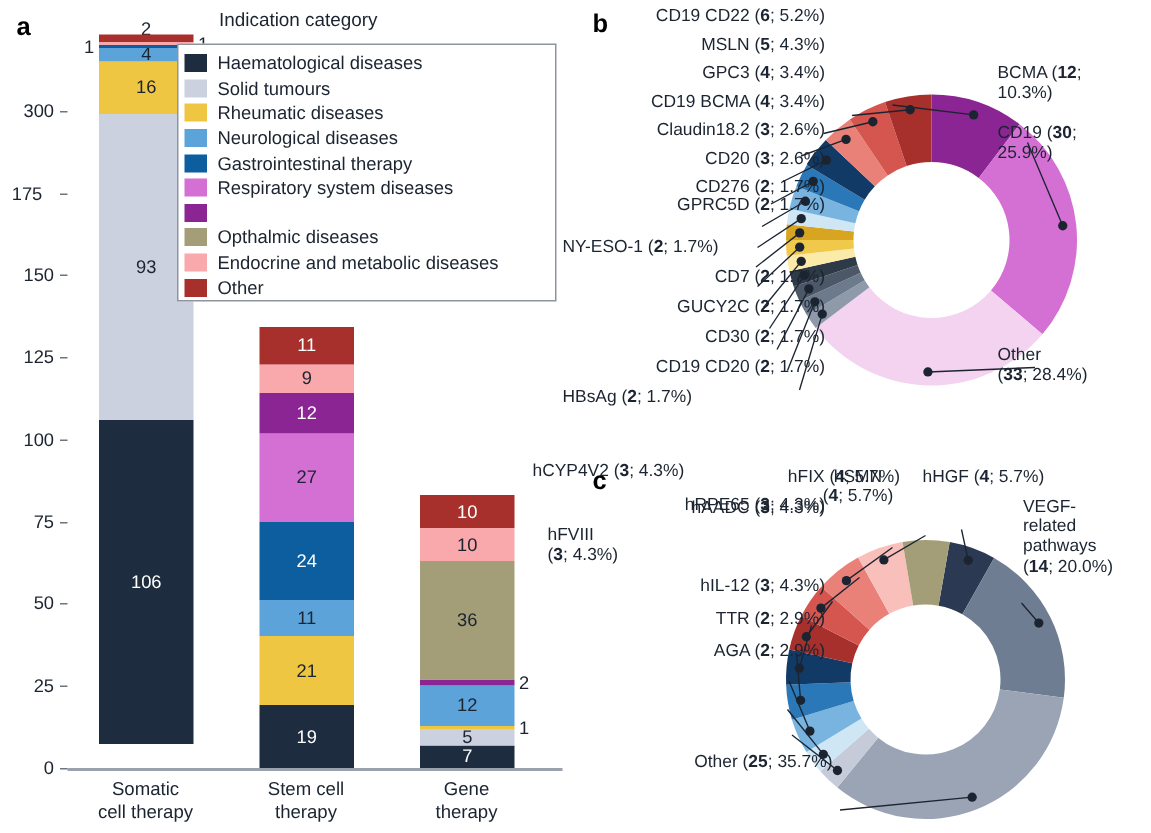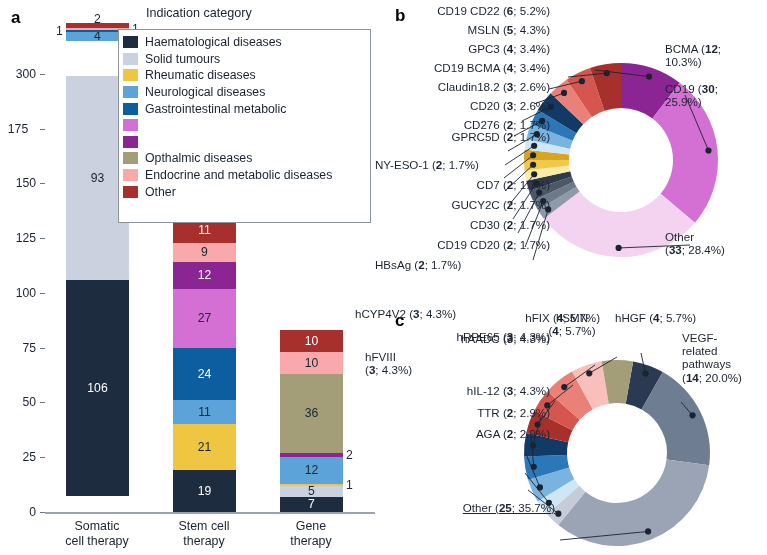--- a/index.html
+++ b/index.html
@@ -20,21 +20,21 @@
   .bar-col{position:absolute;width:63px;}
   .seg{position:absolute;left:0;width:63px;display:flex;align-items:center;
        justify-content:center;font-size:12.2px;box-sizing:border-box;overflow:hidden;}
   .seg span{line-height:1;}
   .xcat{position:absolute;font-size:12.4px;text-align:center;width:130px;line-height:1.18;}
   .outlab{position:absolute;font-size:12.2px;color:#1b2430;}
 
   
   #a-legend-title{position:absolute;left:146px;top:6px;font-size:12.6px;color:#1b2430;}
   #a-legend{position:absolute;left:118px;top:29px;width:253px;
-            border:1px solid #8d949c;background:#fff;padding:4px 5px 22px 4px;box-sizing:border-box;}
+            border:1px solid #8d949c;background:#fff;padding:4px 5px 0 4px;box-sizing:border-box;}
   .leg-row{display:flex;align-items:center;height:16.6px;}
   .leg-sw{width:15px;height:12px;margin-right:7px;flex:0 0 auto;}
   .leg-tx{font-size:12.3px;color:#1b2430;white-space:nowrap;}
 
   
   .donut-wrap{position:absolute;}
   .donut-svg{display:block;overflow:visible;}
   .dlab{position:absolute;font-size:11.6px;color:#1b2430;line-height:1.14;white-space:nowrap;}
   .dlab.two{white-space:normal;}
   .dlab b{font-weight:bold;}
@@ -77,20 +77,23 @@
       <div class="outlab" style="left: 56px; top: 24.0955px;">1</div>
       <div class="outlab" style="left: 132px; top: 21.9045px;">1</div>
       <div class="outlab" style="left: 94px; top: 12.4273px;">2</div>
       <div class="bar-col" style="left: 66px; top: 0px; height: 512px;">
         <div class="seg" style="top: 279.764px; height: 216px; background: rgb(30, 44, 63); color: rgb(255, 255, 255);">
           <span>106</span>
         </div>
         <div class="seg" style="top: 76.0091px; height: 203.755px; background: rgb(204, 209, 224); color: rgb(27, 36, 48);">
           <span>93</span>
         </div>
+        <div class="seg" style="top: 40.9545px; height: 35.0545px; background: rgb(239, 198, 66); color: rgb(27, 36, 48);">
+          <span>16</span>
+        </div>
         <div class="seg" style="top: 32.1909px; height: 8.76364px; background: rgb(91, 163, 217); color: rgb(27, 36, 48);">
           <span>4</span>
         </div>
         <div class="seg" style="top: 30px; height: 2.19091px; background: rgb(13, 94, 158); color: rgb(27, 36, 48);"></div>
         <div class="seg" style="top: 27.8091px; height: 2.19091px; background: rgb(249, 168, 171); color: rgb(27, 36, 48);"></div>
         <div class="seg" style="top: 23.4273px; height: 4.38182px; background: rgb(167, 48, 44); color: rgb(27, 36, 48);"></div>
       </div>
       <div class="bar-col" style="left: 173px; top: 0px; height: 512px;">
         <div class="seg" style="top: 470.373px; height: 41.6273px; background: rgb(30, 44, 63); color: rgb(255, 255, 255);">
           <span>19</span>
@@ -161,24 +164,25 @@
       <div class="leg-row">
         <span class="leg-sw" style="background: rgb(239, 198, 66);"></span>
         <span class="leg-tx">Rheumatic diseases</span>
       </div>
       <div class="leg-row">
         <span class="leg-sw" style="background: rgb(91, 163, 217);"></span>
         <span class="leg-tx">Neurological diseases</span>
       </div>
       <div class="leg-row">
         <span class="leg-sw" style="background: rgb(13, 94, 158);"></span>
-        <span class="leg-tx">Gastrointestinal metabolic</span>
+        <span class="leg-tx">Gastrointestinal therapy</span>
       </div>
       <div class="leg-row">
         <span class="leg-sw" style="background: rgb(212, 111, 212);"></span>
+        <span class="leg-tx">Respiratory system diseases</span>
       </div>
       <div class="leg-row">
         <span class="leg-sw" style="background: rgb(139, 37, 148);"></span>
       </div>
       <div class="leg-row">
         <span class="leg-sw" style="background: rgb(163, 158, 119);"></span>
         <span class="leg-tx">Opthalmic diseases</span>
       </div>
       <div class="leg-row">
         <span class="leg-sw" style="background: rgb(249, 168, 171);"></span>
@@ -304,21 +308,21 @@
       <circle cx="162.29750200667695" cy="100.408805714809" r="3.1" fill="#1b2430"></circle>
       <polyline points="162.29750200667695,100.408805714809 188,80" stroke="#1b2430" stroke-width="0.9" fill="none"></polyline>
       <circle cx="179.28857548950543" cy="82.08440453068458" r="3.1" fill="#1b2430"></circle>
       <polyline points="179.28857548950543,82.08440453068458 210,60" stroke="#1b2430" stroke-width="0.9" fill="none"></polyline>
       <circle cx="204.2586946558784" cy="68.28939858585804" r="3.1" fill="#1b2430"></circle>
       <polyline points="204.2586946558784,68.28939858585804 232,52" stroke="#1b2430" stroke-width="0.9" fill="none"></polyline>
     </svg>
   <div id="c-labels">
       <div class="dlab" style="left: 230px; top: 6px; width: 120px; text-align: left;">hHGF (<b>4</b>; 5.7%)</div>
       <div class="dlab two" style="left: 297px; top: 26px; width: 88px; text-align: left;">VEGF-<br>related<br>pathways<br>(<b>14</b>; 20.0%)</div>
-      <div class="dlab" style="left: -20px; top: 196px; width: 190px; text-align: right; text-decoration: underline;">Other (<b>25</b>; 35.7%)</div>
+      <div class="dlab" style="left: -20px; top: 196px; width: 190px; text-align: right;">Other (<b>25</b>; 35.7%)</div>
       <div class="dlab" style="left: -20px; top: 122px; width: 185px; text-align: right;">AGA (<b>2</b>; 2.9%)</div>
       <div class="dlab" style="left: -20px; top: 101px; width: 185px; text-align: right;">TTR (<b>2</b>; 2.9%)</div>
       <div class="dlab" style="left: -20px; top: 79px; width: 185px; text-align: right;">hIL-12 (<b>3</b>; 4.3%)</div>
       <div class="dlab two" style="left: -20px; top: 45px; width: 185px; text-align: left;">hFVIII<br>(<b>3</b>; 4.3%)</div>
       <div class="dlab" style="left: -28px; top: 25px; width: 193px; text-align: right;">hRPE65 (<b>3</b>; 4.3%)</div>
       <div class="dlab" style="left: -30px; top: 2px; width: 195px; text-align: left;">hCYP4V2 (<b>3</b>; 4.3%)</div>
       <div class="dlab" style="left: -20px; top: 27px; width: 185px; text-align: right;">hAADC (<b>3</b>; 4.3%)</div>
       <div class="dlab" style="left: 50px; top: 6px; width: 165px; text-align: right;">hFIX (<b>4</b>; 5.7%)</div>
       <div class="dlab two" style="left: 152px; top: 6px; width: 70px; text-align: center;">hSMN<br>(<b>4</b>; 5.7%)</div>
     </div>

